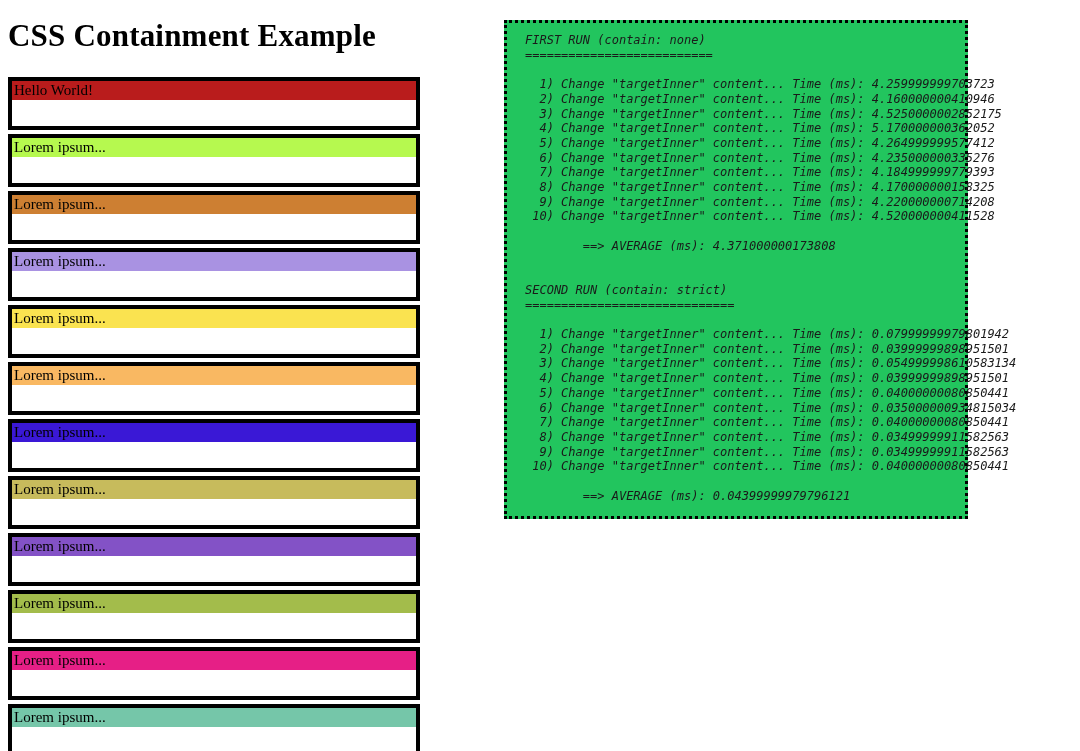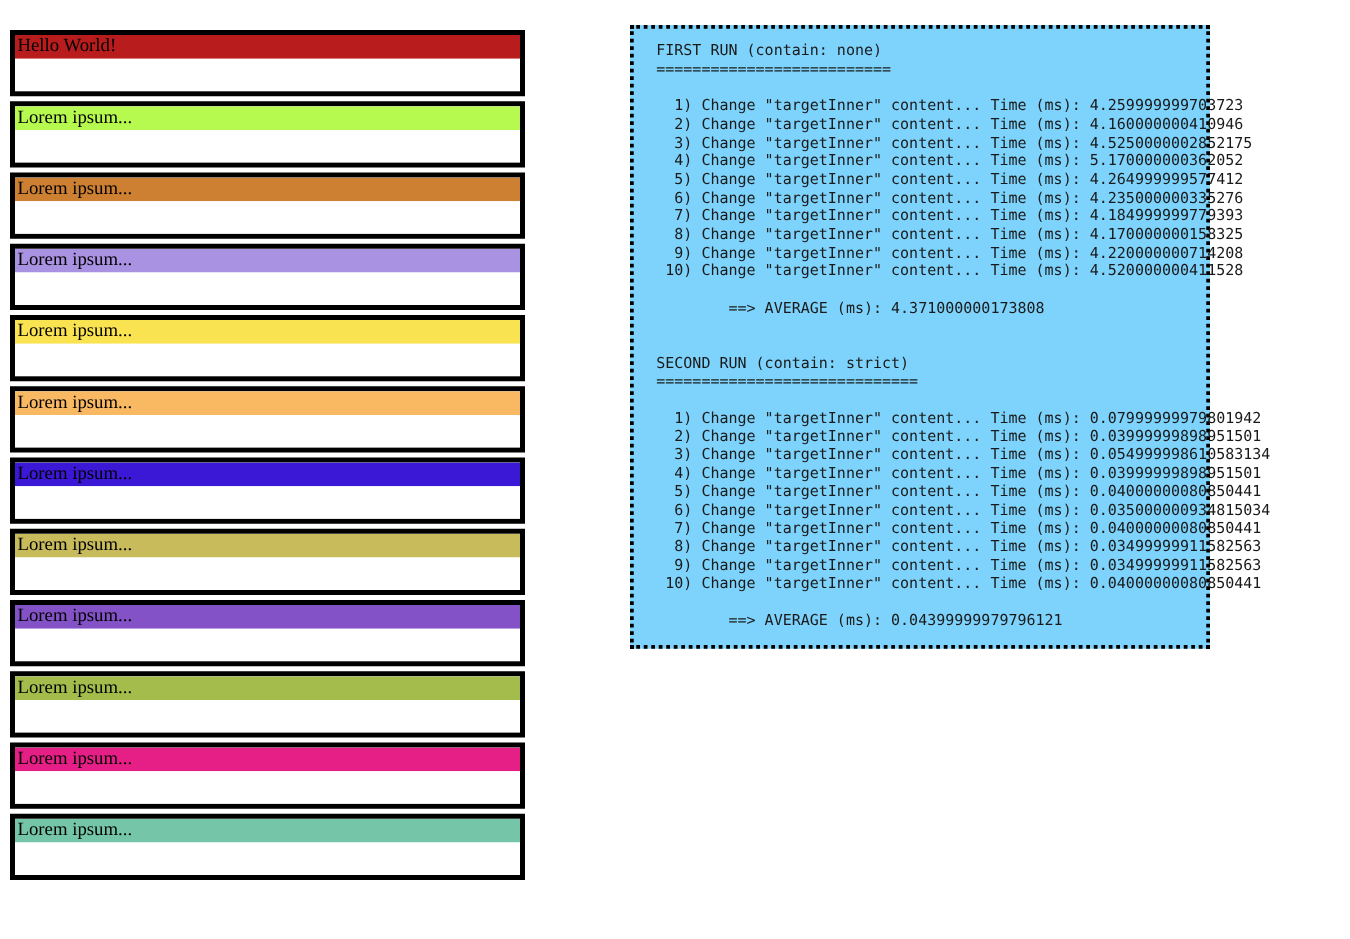--- a/index.html
+++ b/index.html
@@ -66,39 +66,41 @@
   }
 
   
   #console-panel {
     position: absolute;
     left: 504px;
     top: 20px;
     width: 464px;
     box-sizing: border-box;
     border: 3px dotted #000000;
-    background: #7dd3fc;
+    background: #22c55e;
     padding: 10px 12px 12px 18px;
+    font-style: italic;
   }
 
   #console-text {
     font-family: "DejaVu Sans Mono", "Liberation Mono", monospace;
     font-size: 12px;
     line-height: 14.7px;
     color: #1a1a1a;
     white-space: pre;
     margin: 0;
     letter-spacing: 0;
   }
 </style>
 </head>
 <body>
 
 <div id="left-column">
 
+  <h1 id="page-title">CSS Containment Example</h1>
 
   <div id="boxes-container">
       <div class="contain-box">
         <div class="box-header" style="background: #b91c1c;">Hello World!</div>
         <div class="box-body"></div>
       </div>
       <div class="contain-box">
         <div class="box-header" style="background: rgb(182, 249, 79);">Lorem ipsum...</div>
         <div class="box-body"></div>
       </div>

